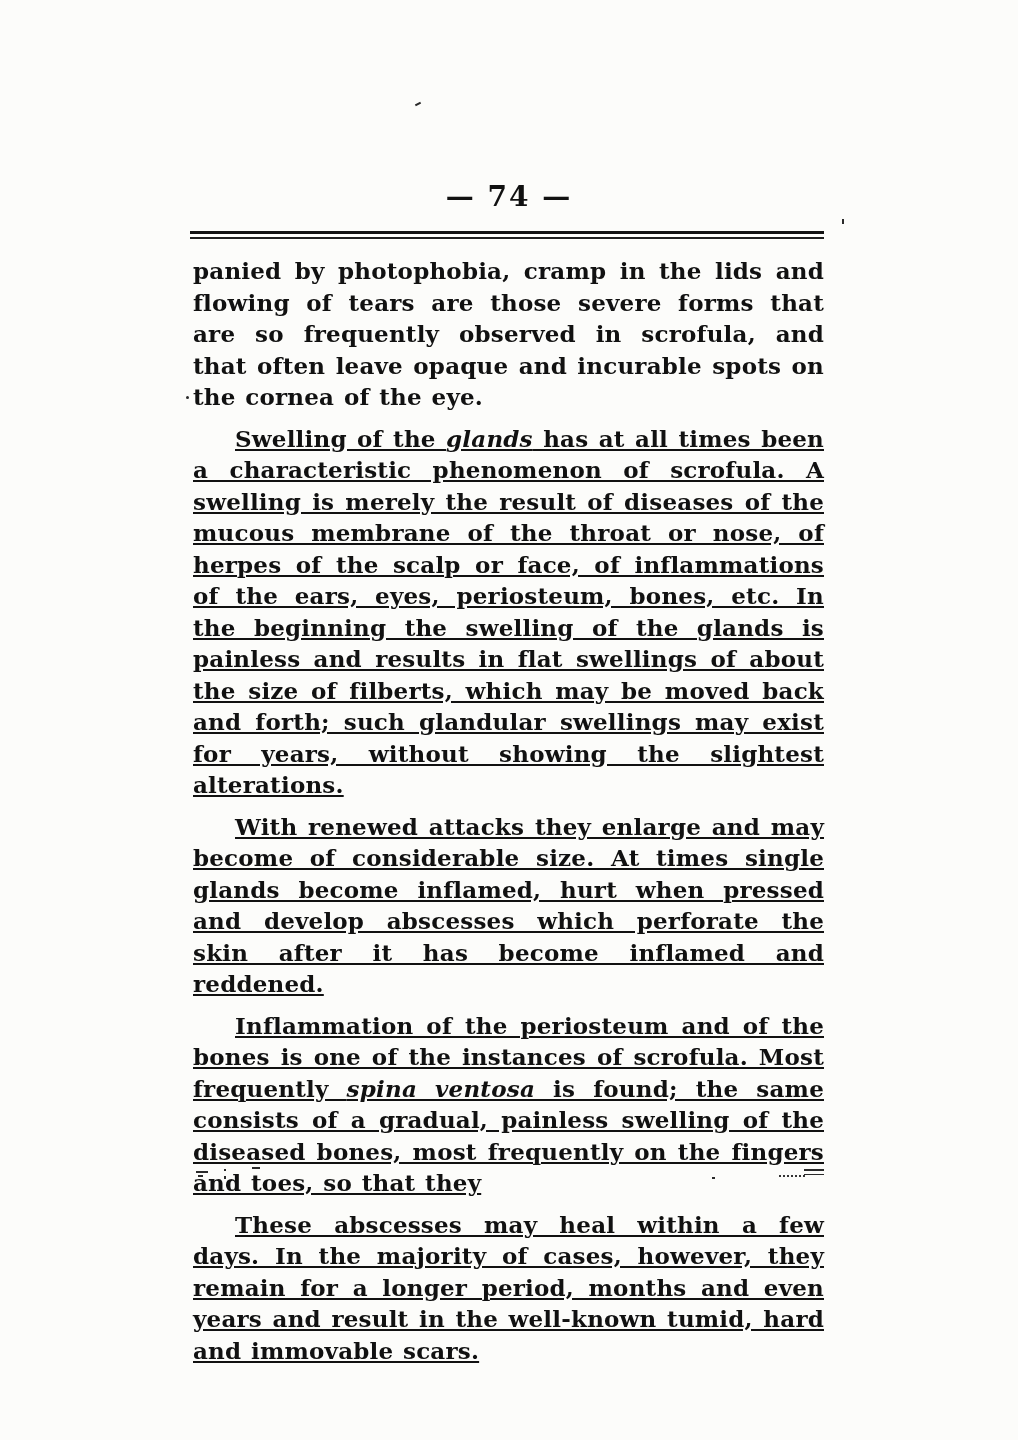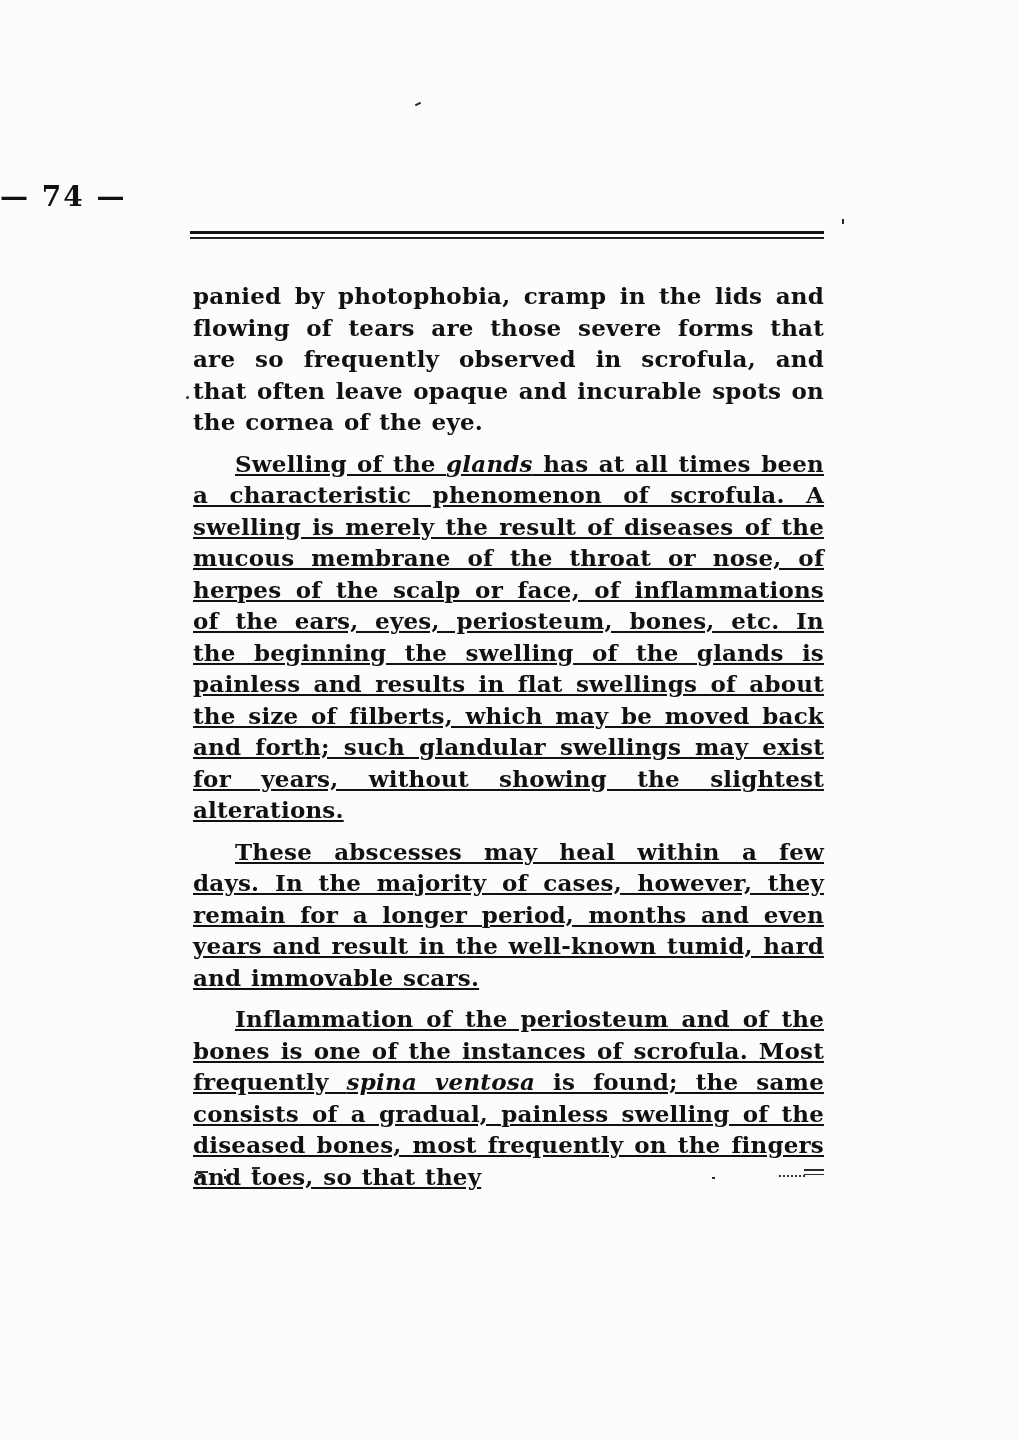--- a/index.html
+++ b/index.html
@@ -14,38 +14,38 @@
     height: 1440px;
     background: var(--paper, #fcfcfa);
     color: var(--ink, #111111);
     overflow: hidden;
   }
   .page-number {
     position: absolute;
     top: 180px;
     left: 0;
     width: 1018px;
-    text-align: left;
+    text-align: center;
     font-size: 28px;
     font-weight: bold;
     letter-spacing: 2px;
     color: var(--ink, #111111);
   }
   .header-rule {
     position: absolute;
     left: 190px;
     top: 231px;
     width: 634px;
   }
   .rule-a { height: 3px; background: #121212; }
   .rule-b { height: 2px; background: #1e1e1e; margin-top: 3px; }
   .text-block {
     position: absolute;
     left: 193px;
-    top: 280px;
+    top: 255px;
     width: 631px;
     font-size: 23px;
     line-height: 31.5px;
     font-weight: bold;
     text-align: justify;
     letter-spacing: 0.2px;
     word-spacing: 1.5px;
     color: var(--ink, #111111);
   }
   .text-block p { margin: 0 0 10px 0; }
@@ -80,22 +80,23 @@
   <div class="header-rule">
     <div class="rule-a"></div>
     <div class="rule-b"></div>
   </div>
   <span class="art art-rule-tick"></span>
   <span class="art art-margin-dot"></span>
 
   <div class="text-block">
       <p><span>panied by photophobia, cramp in the lids and flowing of tears are those severe forms that are so frequently observed in scrofula, and that often leave opaque and incurable spots on the cornea of the eye.</span></p>
       <p class="indent"><span>Swelling of the </span><span class="italic">glands</span><span> has at all times been a characteristic phenomenon of scrofula. A swelling is merely the result of diseases of the mucous membrane of the throat or nose, of herpes of the scalp or face, of inflammations of the ears, eyes, periosteum, bones, etc. In the beginning the swelling of the glands is painless and results in flat swellings of about the size of filberts, which may be moved back and forth; such glandular swellings may exist for years, without showing the slightest alterations.</span></p>
+      <p class="indent"><span>With renewed attacks they enlarge and may become of considerable size. At times single glands become inflamed, hurt when pressed and develop abscesses which perforate the skin after it has become inflamed and reddened.</span></p>
+      <p class="indent"><span>Inflammation of the periosteum and of the bones is one of the instances of scrofula. Most frequently </span><span class="italic">spina ventosa</span><span> is found; the same consists of a gradual, painless swelling of the diseased bones, most frequently on the fingers and toes, so that they</span></p>
       <p class="indent"><span>These abscesses may heal within a few days. In the majority of cases, however, they remain for a longer period, months and even years and result in the well-known tumid, hard and immovable scars.</span></p>
-      <p class="indent"><span>Inflammation of the periosteum and of the bones is one of the instances of scrofula. Most frequently </span><span class="italic">spina ventosa</span><span> is found; the same consists of a gradual, painless swelling of the diseased bones, most frequently on the fingers and toes, so that they</span></p>
     </div>
 
   <span class="art art-bl-eq-a"></span>
   <span class="art art-bl-eq-b"></span>
   <span class="art art-bl-colon-a"></span>
   <span class="art art-bl-colon-b"></span>
   <span class="art art-bl-dash"></span>
   <span class="art art-bm-dot"></span>
   <span class="art art-br-dots"></span>
   <span class="art art-br-eq-a"></span>

